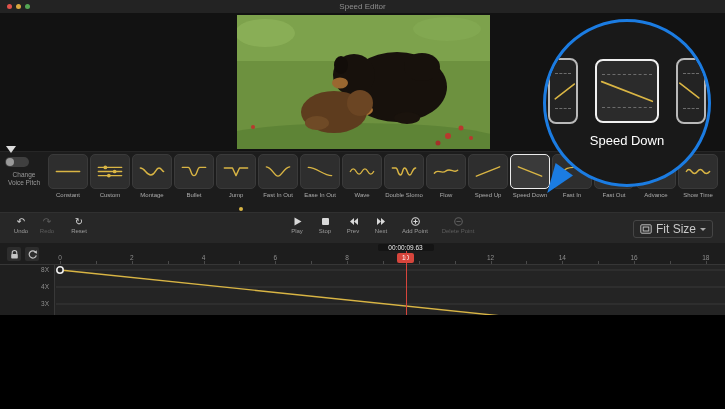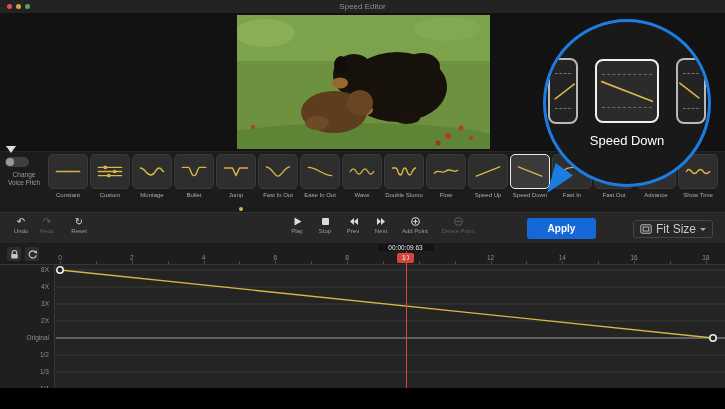--- a/index.html
+++ b/index.html
@@ -1,18 +1,18 @@
 <!DOCTYPE html>
 <html><head>
 <meta charset="utf-8">
 <style>
   *{margin:0;padding:0;box-sizing:border-box}
   html,body{background:#000}
   body{width:725px;height:409px;overflow:hidden}
-  .app{position:relative;width:725px;height:388px;background:#14532d;
+  .app{position:relative;width:725px;height:315px;background:#14532d;
        font-family:"Liberation Sans","DejaVu Sans",sans-serif;overflow:hidden}
 
   
   .titlebar{position:absolute;left:0;top:0;width:100%;height:13px;background:#232323}
   .traffic{position:absolute;left:7px;top:4px;display:flex;gap:4px}
   .dot{width:5px;height:5px;border-radius:50%;display:block}
   .dot.red{background:#e0524b}.dot.yel{background:#d7a73f}.dot.grn{background:#54a654}
   .title{width:100%;text-align:center;font-size:8px;color:#8f8f8f;line-height:13px}
 
   
@@ -356,21 +356,20 @@
       <span class="tlabel">Add Point</span>
     </div>
     <div class="tbtn dim" style="left:438px;width:40px">
       <svg class="sico" viewBox="0 0 11 11">
         <circle class="o" cx="5.5" cy="5.5" r="3.8"></circle>
           <path class="o" d="M3.8 5.5 H7.2"></path>
         </svg>
       <span class="tlabel">Delete Point</span>
     </div>
 
-    <div class="apply">Apply</div>
 
     <div class="fitsize">
       <svg width="12" height="10" viewBox="0 0 12 10">
         <rect x="0.8" y="0.8" width="10.4" height="8.4" rx="1" fill="none" stroke="#bdbdbd" stroke-width="1"></rect>
         <rect x="3.2" y="3" width="5.6" height="4" fill="none" stroke="#bdbdbd" stroke-width="1"></rect>
         </svg>
       <span class="flab">Fit Size</span>
       <span class="caret"></span>
     </div>
   </div>

